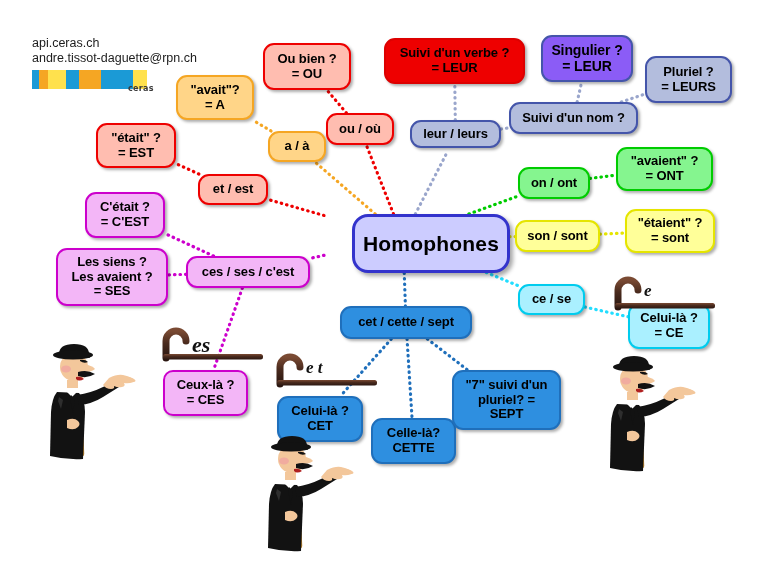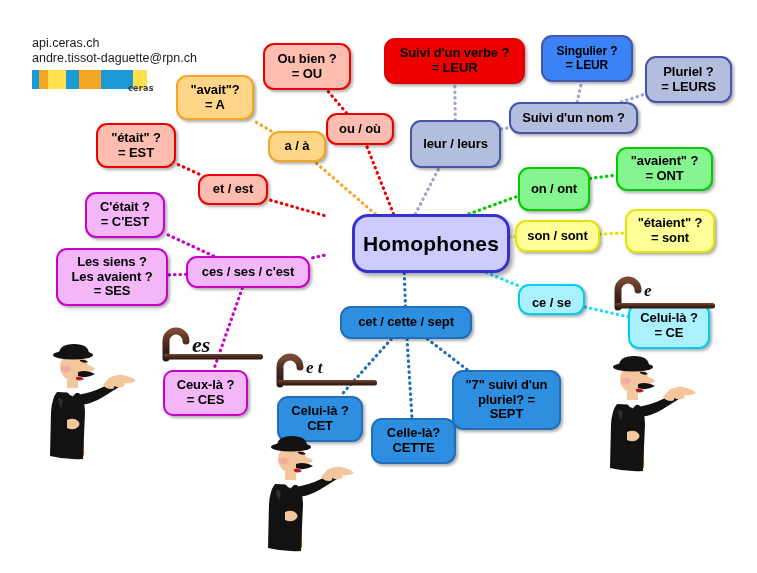--- a/index.html
+++ b/index.html
@@ -154,27 +154,27 @@
 = A</span></div>
       <div class="node" style="left: 268px; top: 131px; width: 58px; height: 31px; font-size: 13px; background: rgb(255, 213, 136); border-color: rgb(245, 166, 35); justify-content: center;"><span>a / à</span></div>
       <div class="node" style="left: 96px; top: 123px; width: 80px; height: 45px; font-size: 13px; background: rgb(255, 189, 176); border-color: rgb(238, 0, 0);"><span>"était" ?
 = EST</span></div>
       <div class="node" style="left: 198px; top: 174px; width: 70px; height: 31px; font-size: 13px; background: rgb(255, 189, 176); border-color: rgb(238, 0, 0);"><span>et / est</span></div>
       <div class="node" style="left: 263px; top: 43px; width: 88px; height: 47px; font-size: 13px; background: rgb(255, 189, 176); border-color: rgb(238, 0, 0);"><span>Ou bien ?
 = OU</span></div>
       <div class="node" style="left: 326px; top: 113px; width: 68px; height: 32px; font-size: 13px; background: rgb(255, 189, 176); border-color: rgb(238, 0, 0);"><span>ou / où</span></div>
       <div class="node" style="left: 384px; top: 38px; width: 141px; height: 46px; font-size: 13px; background: rgb(238, 0, 0); border-color: rgb(221, 0, 0);"><span>Suivi d'un verbe ?
 = LEUR</span></div>
-      <div class="node" style="left: 410px; top: 120px; width: 91px; height: 48px; font-size: 13px; background: rgb(179, 189, 221); border-color: rgb(68, 85, 170);"><span>leur / leurs</span></div>
+      <div class="node" style="left: 410px; top: 120px; width: 91px; height: 28px; font-size: 13px; background: rgb(179, 189, 221); border-color: rgb(68, 85, 170);"><span>leur / leurs</span></div>
       <div class="node" style="left: 509px; top: 102px; width: 129px; height: 32px; font-size: 13px; background: rgb(179, 189, 221); border-color: rgb(68, 85, 170);"><span>Suivi d'un nom ?</span></div>
-      <div class="node" style="left: 541px; top: 35px; width: 92px; height: 47px; font-size: 12px; background: #3b82f6; border-color: rgb(68, 85, 170);"><span>Singulier ?
+      <div class="node" style="left: 541px; top: 35px; width: 92px; height: 47px; font-size: 14px; background: #8b5cf6; border-color: rgb(68, 85, 170);"><span>Singulier ?
 = LEUR</span></div>
       <div class="node" style="left: 645px; top: 56px; width: 87px; height: 47px; font-size: 13px; background: rgb(179, 189, 221); border-color: rgb(68, 85, 170);"><span>Pluriel ?
 = LEURS</span></div>
-      <div class="node" style="left: 518px; top: 167px; width: 72px; height: 44px; font-size: 13px; background: rgb(133, 245, 143); border-color: rgb(0, 204, 0);"><span>on / ont</span></div>
+      <div class="node" style="left: 518px; top: 167px; width: 72px; height: 32px; font-size: 13px; background: rgb(133, 245, 143); border-color: rgb(0, 204, 0);"><span>on / ont</span></div>
       <div class="node" style="left: 616px; top: 147px; width: 97px; height: 44px; font-size: 13px; background: rgb(133, 245, 143); border-color: rgb(0, 204, 0);"><span>"avaient" ?
 = ONT</span></div>
       <div class="node" style="left: 515px; top: 220px; width: 85px; height: 32px; font-size: 13px; background: rgb(255, 255, 153); border-color: rgb(229, 229, 0);"><span>son / sont</span></div>
       <div class="node" style="left: 625px; top: 209px; width: 90px; height: 44px; font-size: 13px; background: rgb(255, 255, 153); border-color: rgb(229, 229, 0);"><span>"étaient" ?
 = sont</span></div>
       <div class="node" style="left: 85px; top: 192px; width: 80px; height: 46px; font-size: 13px; background: rgb(243, 182, 247); border-color: rgb(204, 0, 204);"><span>C'était ?
 = C'EST</span></div>
       <div class="node" style="left: 56px; top: 248px; width: 112px; height: 58px; font-size: 13px; background: rgb(243, 182, 247); border-color: rgb(204, 0, 204);"><span>Les siens ?
 Les avaient ?
 = SES</span></div>
@@ -182,21 +182,21 @@
       <div class="node" style="left: 163px; top: 370px; width: 85px; height: 46px; font-size: 13px; background: rgb(243, 182, 247); border-color: rgb(204, 0, 204); border-radius: 10px;"><span>Ceux-là ?
 = CES</span></div>
       <div class="node" style="left: 340px; top: 306px; width: 132px; height: 33px; font-size: 13px; background: rgb(46, 143, 224); border-color: rgb(31, 111, 187);"><span>cet / cette / sept</span></div>
       <div class="node" style="left: 277px; top: 396px; width: 86px; height: 46px; font-size: 13px; background: rgb(46, 143, 224); border-color: rgb(31, 111, 187);"><span>Celui-là ?
 CET</span></div>
       <div class="node" style="left: 371px; top: 418px; width: 85px; height: 46px; font-size: 13px; background: rgb(46, 143, 224); border-color: rgb(31, 111, 187);"><span>Celle-là?
 CETTE</span></div>
       <div class="node" style="left: 452px; top: 370px; width: 109px; height: 60px; font-size: 13px; background: rgb(46, 143, 224); border-color: rgb(31, 111, 187);"><span>"7" suivi d'un
 pluriel? =
 SEPT</span></div>
-      <div class="node" style="left: 518px; top: 284px; width: 67px; height: 31px; font-size: 13px; background: rgb(170, 240, 255); border-color: rgb(0, 204, 238); align-items: flex-end;"><span>ce / se</span></div>
+      <div class="node" style="left: 518px; top: 284px; width: 67px; height: 31px; font-size: 13px; background: rgb(170, 240, 255); border-color: rgb(0, 204, 238);"><span>ce / se</span></div>
       <div class="node" style="left: 628px; top: 303px; width: 82px; height: 46px; font-size: 13px; background: rgb(170, 240, 255); border-color: rgb(0, 204, 238);"><span>Celui-là ?
 = CE</span></div>
     </div>
 
   <div id="cane-layer">
       <div class="cane" style="left: 148px; top: 327px; width: 118px; height: 38px;"><svg width="118" height="38" viewBox="0 0 118 38" xmlns="http://www.w3.org/2000/svg">
           <defs>
             <linearGradient id="g-cane-es" x1="0" y1="0" x2="0" y2="1">
               <stop offset="0" stop-color="#7a4a33"></stop>
               <stop offset="0.45" stop-color="#4a2b1e"></stop>

